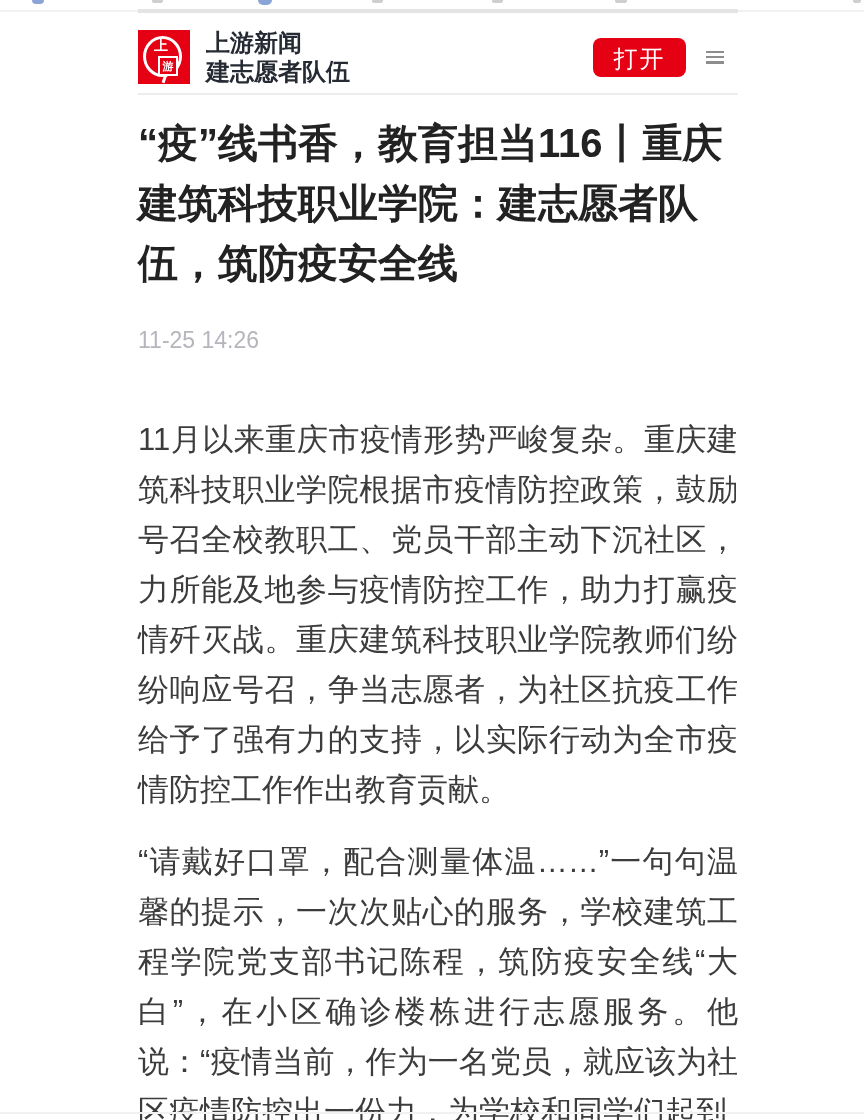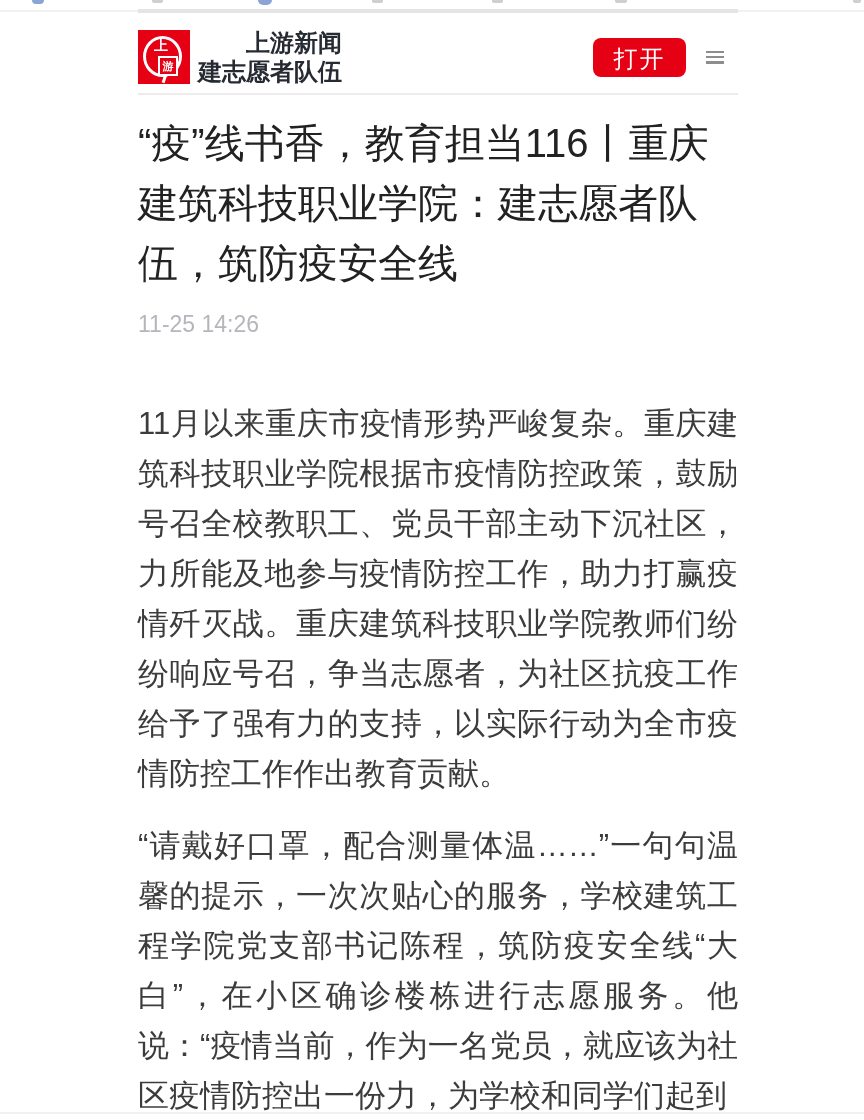--- a/index.html
+++ b/index.html
@@ -54,21 +54,21 @@
     position: absolute; left: 0; top: 8px; width: 46px;
     text-align: center; color: #ffffff;
     font-size: 14px; font-weight: bold; line-height: 14px;
   }
   .logo-char-box {
     position: absolute; left: 20px; top: 26px; width: 16px; height: 16px;
     border: 2px solid #ffffff; background: #e60014;
     color: #ffffff; font-size: 11px; line-height: 16px;
     text-align: center; font-weight: bold;
   }
-  .app-text { margin-left: 8px; text-align: right; }
+  .app-text { margin-left: 16px; }
   .app-name, .app-tagline {
     font-size: 24px; font-weight: bold; color: #262b33; line-height: 29px;
     white-space: nowrap;
   }
   .header-spacer { flex: 1 1 auto; }
   .open-btn {
     width: 93px; height: 39px;
     background: #e60014; border: none; border-radius: 8px;
     color: #ffffff; font-size: 24px; line-height: 39px;
     text-align: center; cursor: pointer;
@@ -84,25 +84,25 @@
   }
   .menu-icon span { display: block; height: 2.5px; background: #8d8d8d; }
 
   .header-divider {
     margin-top: 7px; height: 2px; background: #ececec;
   }
 
   
   .article-title {
     margin: 18px 0 0 0;
-    font-size: 40px; line-height: 60px; font-weight: normal;
+    font-size: 40px; line-height: 60px; font-weight: bold;
     color: #222222;
   }
   .timestamp {
-    margin-top: 16px;
+    margin-top: 32px;
     font-size: 23px; line-height: 30px; color: #b5b5bc;
   }
   .article-body {
     margin-top: 60px;
     font-size: 31px; line-height: 50px; color: #3c3c3c;
     text-align: justify;
   }
   .article-body p { margin: 0 0 22px 0; }
 </style>
 </head>

